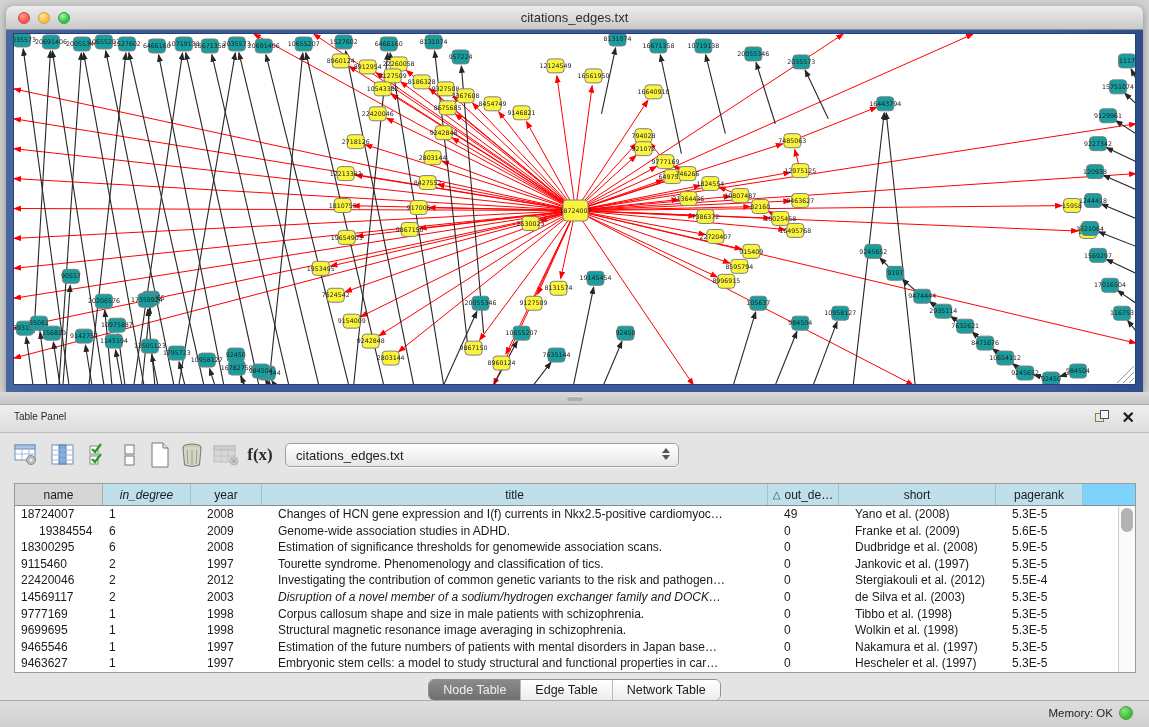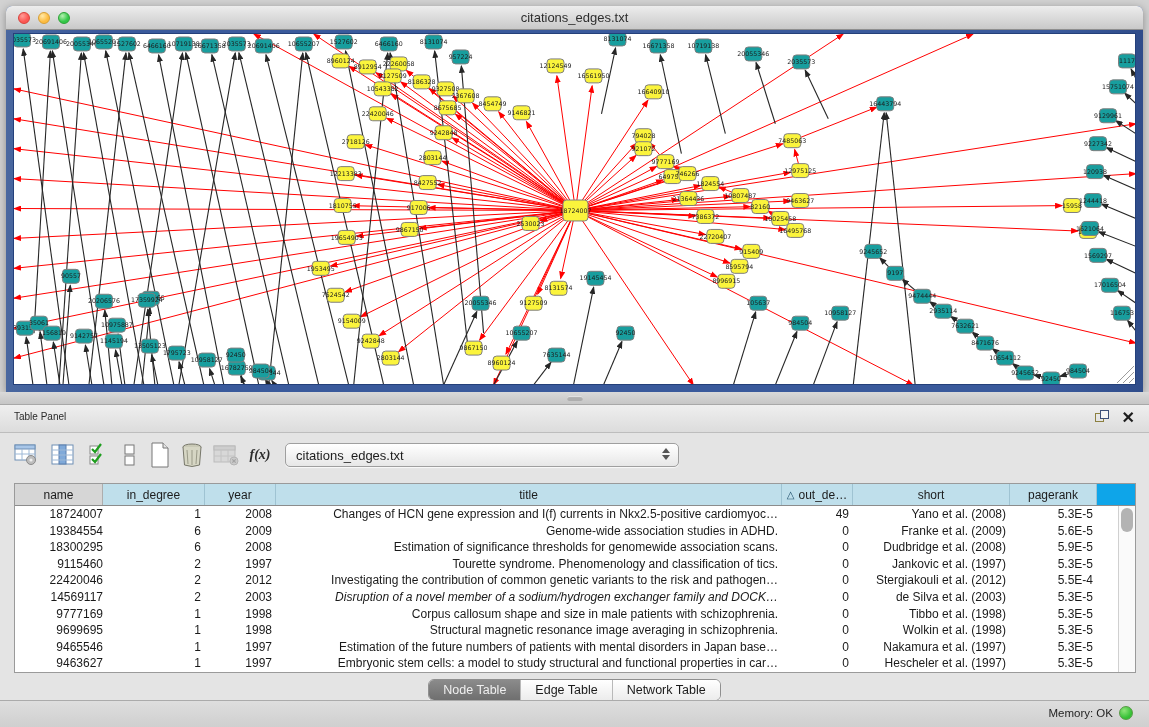--- a/index.html
+++ b/index.html
@@ -37,29 +37,29 @@
   .panel-titlebar { position:relative; height:28px; background:linear-gradient(#efefef,#dcdcdc); border-bottom:1px solid #bdbdbd; }
   .panel-title { position:absolute; left:14px; top:6px; font-size:10px; color:#2a2a2a; }
   .panel-btns { position:absolute; right:14px; top:5px; display:flex; gap:12px; align-items:center; }
   .float-ic { width:15px; height:15px; position:relative; }
   .float-ic .sq1 { position:absolute; left:0; top:3px; width:9px; height:9px; border:1.5px solid #8c8040; background:transparent; }
   .float-ic .sq2 { position:absolute; left:5px; top:0; width:9px; height:9px; border:1.5px solid #3c4f78; background:#f5f5f5; }
   .close-ic { font-size:16px; font-weight:bold; color:#1e1e1e; line-height:15px; }
 
   .toolbar { position:relative; height:47px; }
   .tool { position:absolute; top:8px; width:28px; height:28px; display:flex; align-items:center; justify-content:center; }
-  .fx-label { font-size:14px; font-style:italic; font-weight:bold; color:#2b2b2b; font-family:"Liberation Serif",serif; }
+  .fx-label { font-size:17px; font-weight:bold; color:#2b2b2b; font-family:"Liberation Serif",serif; }
   .net-select { position:absolute; left:285px; top:10px; width:394px; height:24px; border:1px solid #9f9f9f; border-radius:5px;
     background:linear-gradient(#ffffff,#e7e7e7); box-shadow:0 1px 1px rgba(255,255,255,.8); }
   .net-select .val { position:absolute; left:10px; top:4px; font-size:13px; color:#1d1d1d; }
   .stepper { position:absolute; right:8px; top:4px; display:flex; flex-direction:column; gap:2px; }
   .stepper .up    { width:0; height:0; border-left:4px solid transparent; border-right:4px solid transparent; border-bottom:5px solid #555; }
   .stepper .down  { width:0; height:0; border-left:4px solid transparent; border-right:4px solid transparent; border-top:5px solid #555; }
 
-  .table-wrap { position:absolute; left:14px; top:78px; width:1122px; height:190px; background:#0ea5e9; border:1px solid #9a9a9a; overflow:hidden;text-align:right; }
+  .table-wrap { position:absolute; left:14px; top:78px; width:1122px; height:190px; background:#7dd3fc; border:1px solid #9a9a9a; overflow:hidden; }
   .thead { display:flex; height:22px; border-bottom:1px solid #8c8c8c; }
   .th { flex:none; display:flex; align-items:center; justify-content:center; font-size:12px; color:#1c1c1c;
     background:#bfdfeb; border-right:1px solid #9fc3d2; }
   .th.gray { background:#d6d6d6; border-right:1px solid #adadad; }
   .sort-tri { color:#1f4e6b; font-size:10px; margin-right:4px; }
   .tbody { position:absolute; left:0; top:22px; right:0; bottom:0; background:#fff; }
   .tr { display:flex; height:16.6px; }
   .td { flex:none; font-size:12px; color:#1a1a1a; padding:1px 0 0 6px; white-space:nowrap; overflow:hidden; }
   .vscroll { position:absolute; right:0; top:22px; width:17px; bottom:0; background:#fafafa; border-left:1px solid #d0d0d0; }
   .vthumb { position:absolute; left:2px; top:2px; width:12px; height:24px; border-radius:6px; background:#b3b3b3; }
@@ -844,21 +844,21 @@
           <span class="down"></span>
         </span>
     </div>
   </div>
 
   <div class="table-wrap">
     <div class="thead" id="thead">
         <div class="th gray" style="width: 88px;">
           <span>name</span>
         </div>
-        <div class="th" style="width: 102px;">
+        <div class="th" style="width: 88px; font-style: italic;">
           <span>in_degree</span>
         </div>
         <div class="th" style="width: 71px;">
           <span>year</span>
         </div>
         <div class="th" style="width: 506px;">
           <span>title</span>
         </div>
         <div class="th" style="width: 71px;">
           <span class="sort-tri">△</span>

